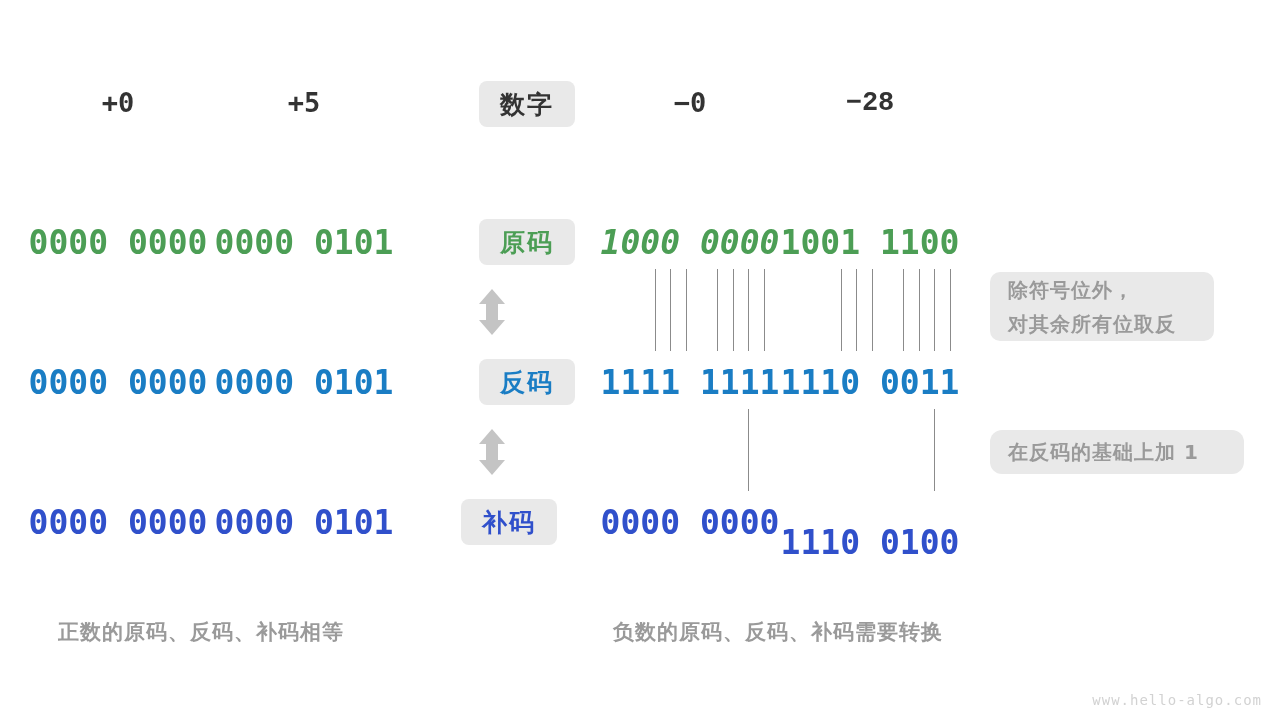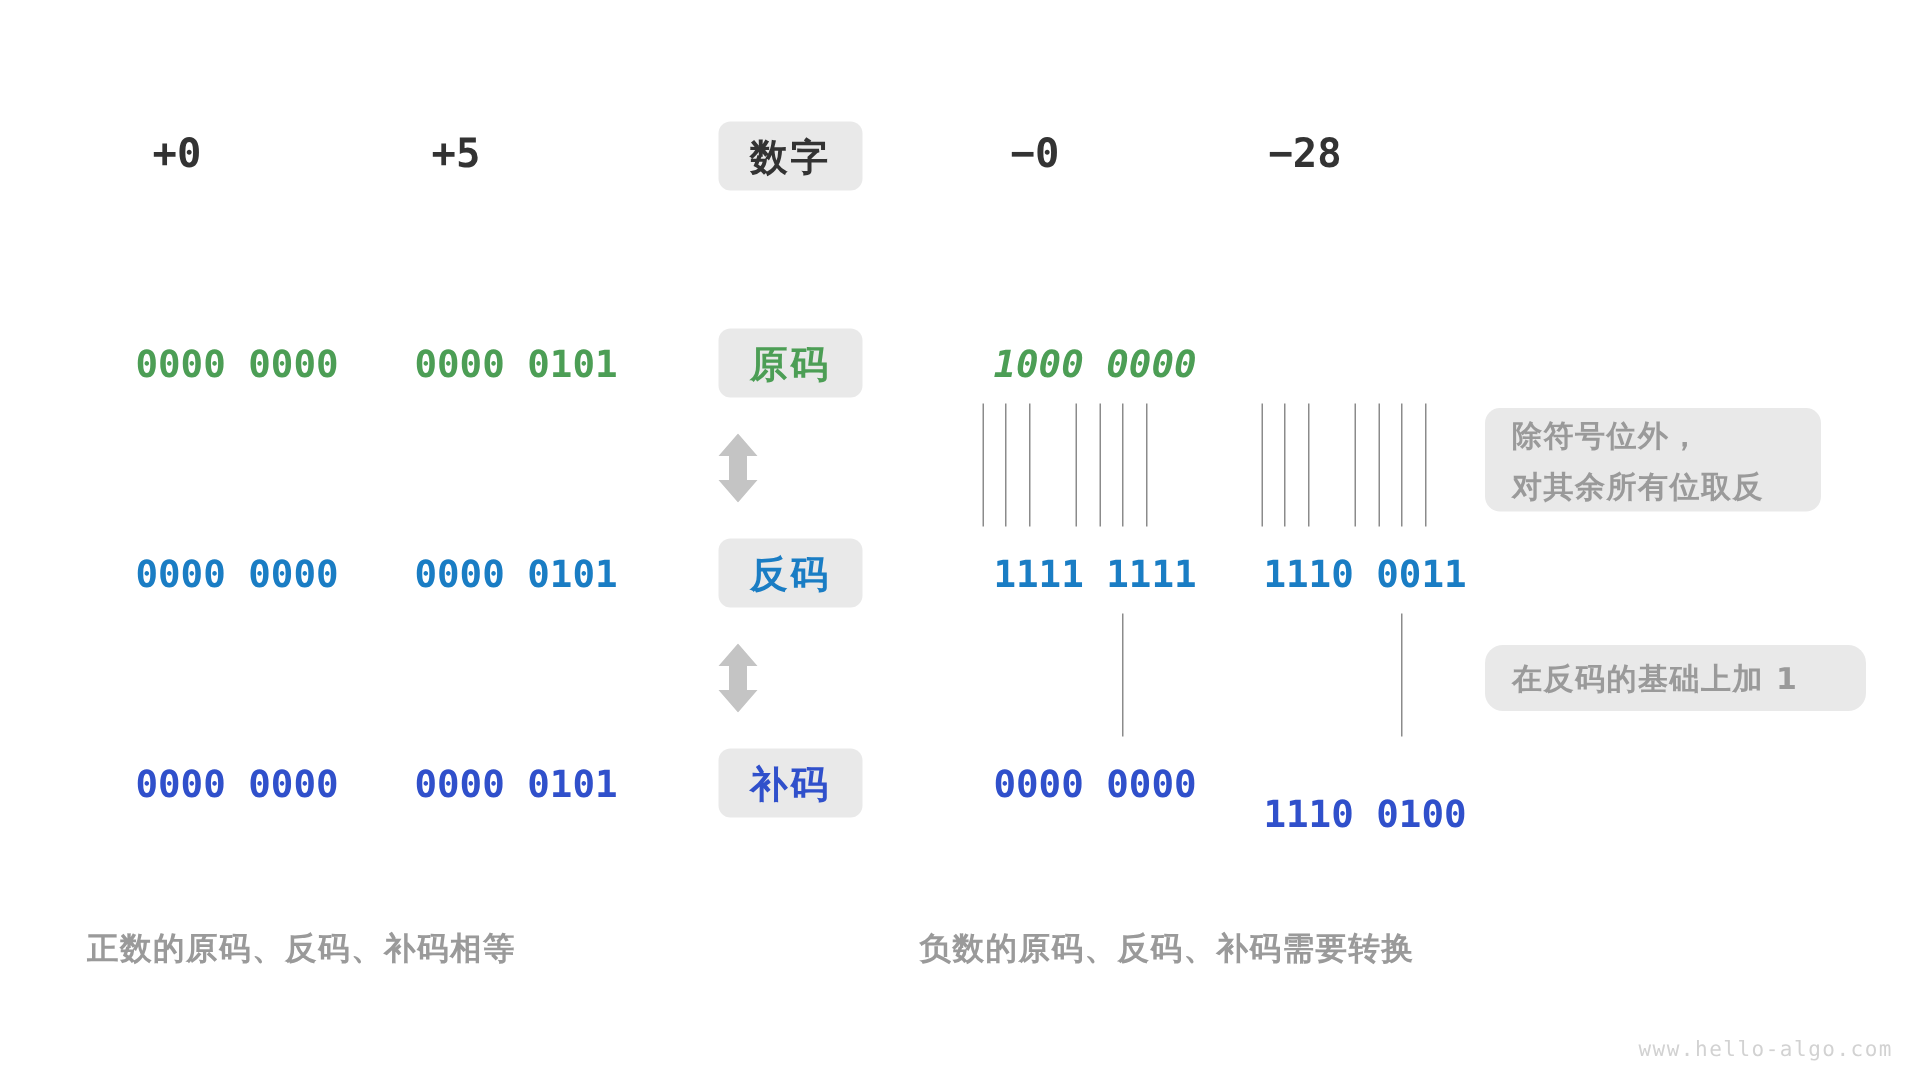--- a/index.html
+++ b/index.html
@@ -33,25 +33,24 @@
     font-family: "DejaVu Sans Mono", "Liberation Mono", monospace;
     font-size: 27px;
     font-weight: bold;
     color: #333333;
     line-height: 34px;
   }
 
   
   .bits {
     font-family: "DejaVu Sans Mono", "Liberation Mono", monospace;
-    font-size: 25px;
+    font-size: 33px;
     font-weight: bold;
     line-height: 32px;
     letter-spacing: 0px;
-    padding-left: 40px;
   }
   .bits.c-green  { color: #4c9e55; }
   .bits.c-blue   { color: #1a7dc4; }
   .bits.c-indigo { color: #3050cb; }
 
   
   .badge {
     position: absolute;
     background: #e9e9e9;
     border-radius: 8px;
@@ -128,46 +127,47 @@
 <div id="canvas">
 
   <div class="cell num-head" style="left:0px;top:86px;width:236px;">+0</div>
 
   <div class="cell num-head" style="left:186px;top:86px;width:236px;">+5</div>
 
   <div class="badge c-dark" style="left:444px;top:81px;width:96px;height:46px;">数字</div>
 
   <div class="cell num-head" style="left:572px;top:86px;width:236px;">−0</div>
 
-  <div class="cell num-head" style="left:752px;top:86px;width:236px;">−28</div>
+  <div class="cell num-head" style="left:752px;top:86px;width:236px;font-family:Liberation Mono, monospace;">−28</div>
 
   <div class="cell bits c-green" style="left:0px;top:227px;width:236px;">0000 0000</div>
 
   <div class="cell bits c-green" style="left:186px;top:227px;width:236px;">0000 0101</div>
 
   <div class="badge c-green" style="left:444px;top:219px;width:96px;height:46px;">原码</div>
 
   <div class="cell bits c-green" style="left:572px;top:227px;width:236px;font-style:italic;">1000 0000</div>
 
+  <div class="cell bits c-green" style="left:752px;top:227px;width:236px;">1001 1100</div>
 
   <div class="cell bits c-blue" style="left:0px;top:367px;width:236px;">0000 0000</div>
 
   <div class="cell bits c-blue" style="left:186px;top:367px;width:236px;">0000 0101</div>
 
   <div class="badge c-blue" style="left:444px;top:359px;width:96px;height:46px;">反码</div>
 
   <div class="cell bits c-blue" style="left:572px;top:367px;width:236px;">1111 1111</div>
 
   <div class="cell bits c-blue" style="left:752px;top:367px;width:236px;">1110 0011</div>
 
   <div class="cell bits c-indigo" style="left:0px;top:507px;width:236px;">0000 0000</div>
 
   <div class="cell bits c-indigo" style="left:186px;top:507px;width:236px;">0000 0101</div>
 
-  <div class="badge c-indigo" style="left:444px;top:499px;width:96px;height:46px;">补码</div>
+  <div class="badge c-indigo" style="left:426px;top:499px;width:96px;height:46px;">补码</div>
 
   <div class="cell bits c-indigo" style="left:572px;top:507px;width:236px;">0000 0000</div>
 
   <div class="cell bits c-indigo" style="left:752px;top:487px;width:236px;margin-top:40px;">1110 0100</div>
 
   <div class="vline" style="left:655px;top:269px;height:82px;"></div>
   <div class="vline" style="left:670px;top:269px;height:82px;"></div>
   <div class="vline" style="left:686px;top:269px;height:82px;"></div>
   <div class="vline" style="left:717px;top:269px;height:82px;"></div>
   <div class="vline" style="left:733px;top:269px;height:82px;"></div>

